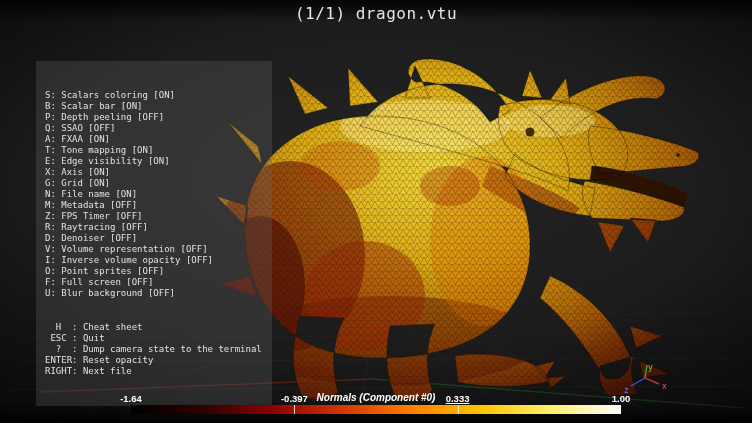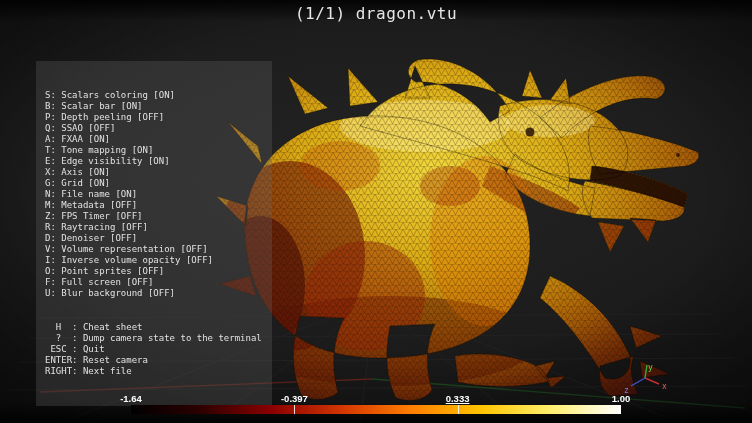--- a/index.html
+++ b/index.html
@@ -117,25 +117,26 @@
     <rect x="0" y="0" width="515" height="388" fill="url(#mesh)" clip-path="url(#dragonClip)"></rect>
     <use href="#dragon-sil" fill="none" stroke="rgba(0,0,0,0.35)" stroke-width="1"></use>
   </svg>
 
   <div class="vignette"></div>
 
   <div class="vtitle">(1/1) dragon.vtu</div>
 
   <div class="cheatsheet">
     <div><div class="cs-line">S: Scalars coloring [ON]</div><div class="cs-line">B: Scalar bar [ON]</div><div class="cs-line">P: Depth peeling [OFF]</div><div class="cs-line">Q: SSAO [OFF]</div><div class="cs-line">A: FXAA [ON]</div><div class="cs-line">T: Tone mapping [ON]</div><div class="cs-line">E: Edge visibility [ON]</div><div class="cs-line">X: Axis [ON]</div><div class="cs-line">G: Grid [ON]</div><div class="cs-line">N: File name [ON]</div><div class="cs-line">M: Metadata [OFF]</div><div class="cs-line">Z: FPS Timer [OFF]</div><div class="cs-line">R: Raytracing [OFF]</div><div class="cs-line">D: Denoiser [OFF]</div><div class="cs-line">V: Volume representation [OFF]</div><div class="cs-line">I: Inverse volume opacity [OFF]</div><div class="cs-line">O: Point sprites [OFF]</div><div class="cs-line">F: Full screen [OFF]</div><div class="cs-line">U: Blur background [OFF]</div></div>
-    <div class="cs-commands"><div class="cs-line">  H  : Cheat sheet</div><div class="cs-line">  ?  : Dump camera state to the terminal</div><div class="cs-line"> ESC : Quit</div><div class="cs-line">ENTER: Reset camera</div><div class="cs-line">RIGHT: Next file</div></div>
+    <div class="cs-commands"><div class="cs-line">  H  : Cheat sheet</div><div class="cs-line"> ESC : Quit</div><div class="cs-line">  ?  : Dump camera state to the terminal</div><div class="cs-line">ENTER: Reset opacity</div><div class="cs-line">RIGHT: Next file</div></div>
   </div>
 
   <div class="scalarbar">
     <div class="sb-labels">
+      <span class="sb-title">Normals (Component #0)</span>
     <span class="sb-label" style="left: 0%;">-1.64</span>
         <span class="sb-label" style="left: 33.35%;">-0.397</span>
         <span class="sb-label" style="left: 66.65%; text-decoration: underline;">0.333</span>
         <span class="sb-label" style="left: 100%;">1.00</span>
       </div>
     <div class="sb-bar" style="background: linear-gradient(to right, rgb(0, 0, 0), rgb(46, 0, 0), rgb(138, 0, 0), rgb(210, 53, 0), rgb(255, 126, 0), rgb(255, 196, 0), rgb(255, 240, 110), rgb(255, 255, 255));">
         <div class="sb-tick" style="left: 33.35%;"></div>
         <div class="sb-tick" style="left: 66.65%;"></div>
       </div>
   </div>

